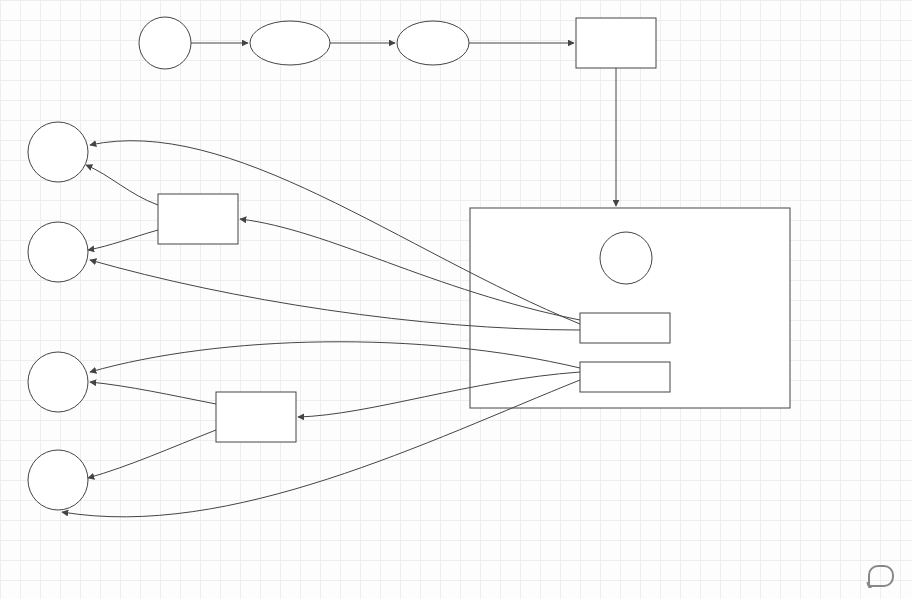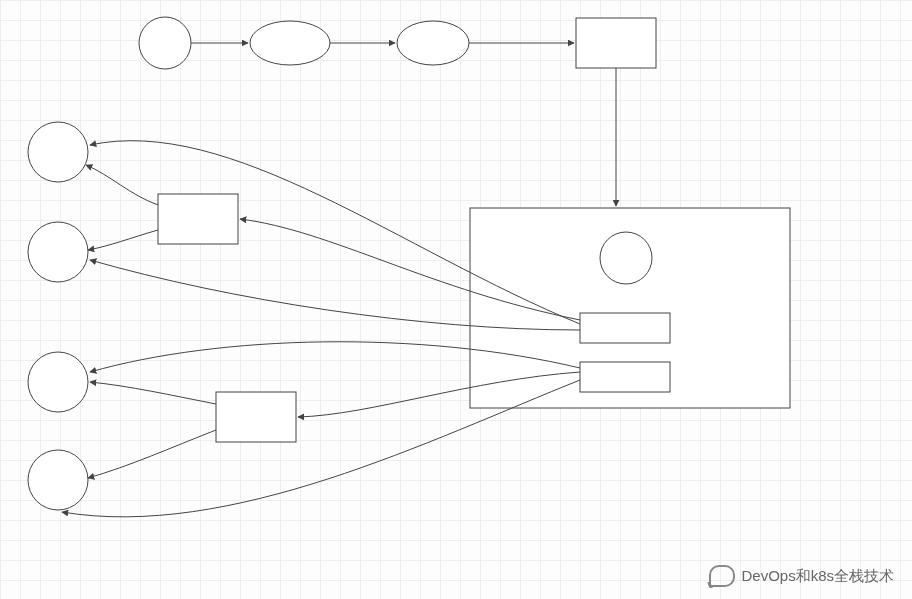--- a/index.html
+++ b/index.html
@@ -135,14 +135,13 @@
 
   <path d="M 158 230 C 130 238, 110 246, 88 250" fill="none" stroke="#444" marker-end="url(#arrow)"></path>
 
   <path d="M 216 404 C 170 395, 130 386, 90 382" fill="none" stroke="#444" marker-end="url(#arrow)"></path>
 
   <path d="M 216 430 C 170 448, 130 466, 88 478" fill="none" stroke="#444" marker-end="url(#arrow)"></path>
 </svg>
 
 <div class="watermark">
   <span class="bubble"></span>
-  <span>DevOps和k8s全栈技术</span>
 </div>
 
 </body></html>

